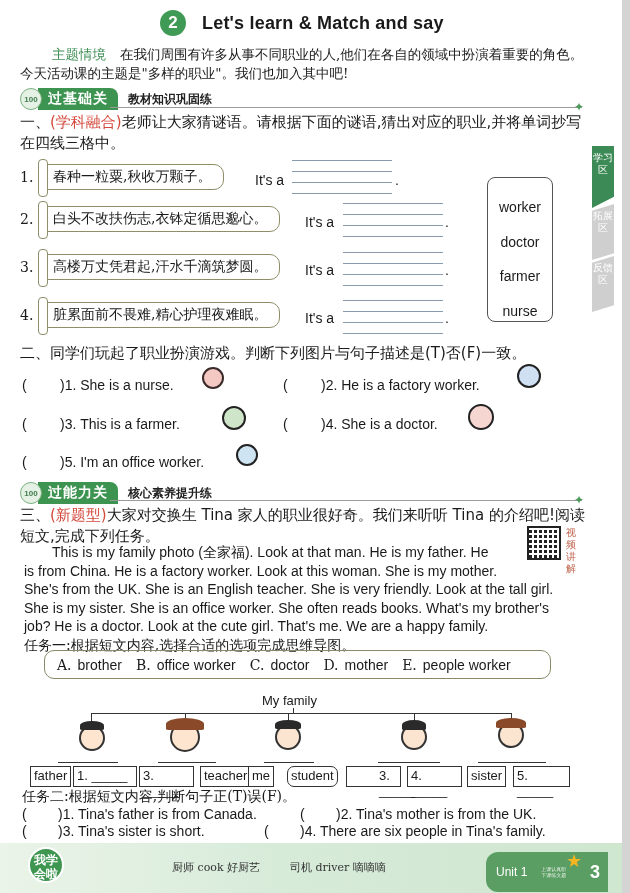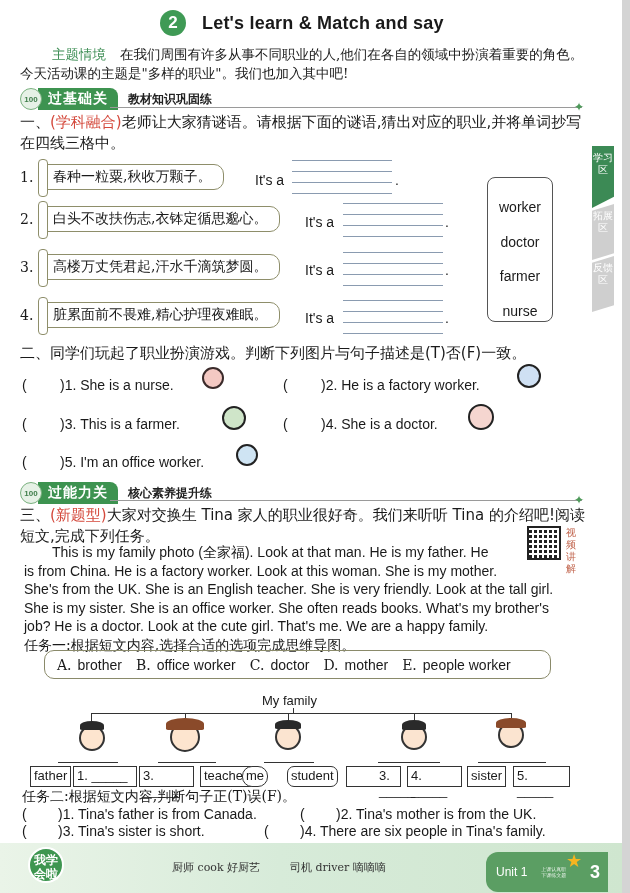--- a/index.html
+++ b/index.html
@@ -246,21 +246,21 @@
   <div class="tree-line" style="left:58px; top:762px; width:60px; height:1px;"></div>
   <div class="tree-line" style="left:158px; top:762px; width:58px; height:1px;"></div>
   <div class="tree-line" style="left:264px; top:762px; width:50px; height:1px;"></div>
   <div class="tree-line" style="left:378px; top:762px; width:62px; height:1px;"></div>
   <div class="tree-line" style="left:478px; top:762px; width:68px; height:1px;"></div>
 
   <div class="box" style="left:30px; top:766px;">father</div>
   <div class="box bn" style="left:73px; top:766px; width:64px;">1. _____</div>
   <div class="box bn" style="left:139px; top:766px; width:55px;">3. _____</div>
   <div class="box" style="left:200px; top:766px;">teacher</div>
-  <div class="box" style="left:242px; top:766px;border-radius:10px;">me</div>
+  <div class="box" style="left:248px; top:766px;">me</div>
   <div class="box" style="left:287px; top:766px;border-radius:7px;">student</div>
   <div class="box bn" style="left:346px; top:766px; width:55px;padding-left:32px;">3. _____</div>
   <div class="box bn" style="left:407px; top:766px; width:55px;">4. _____</div>
   <div class="box" style="left:467px; top:766px;">sister</div>
   <div class="box bn" style="left:513px; top:766px; width:57px;">5. _____</div>
 
   <div class="abs task2">任务二:根据短文内容,判断句子正(T)误(F)。</div>
   <div class="t2row" style="left:22px; top:806px;">
     <span class="p">(</span><span>)1.</span> <span>Tina's father is from Canada.</span>
   </div>

